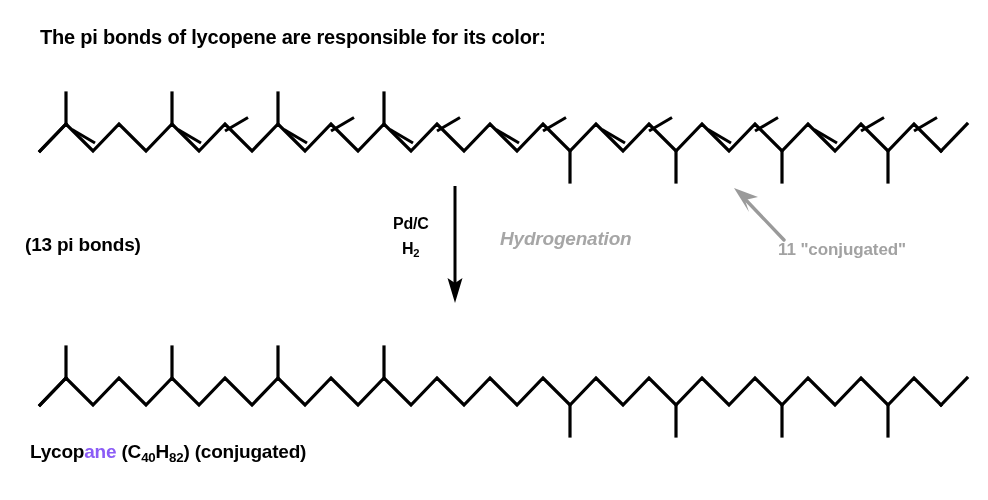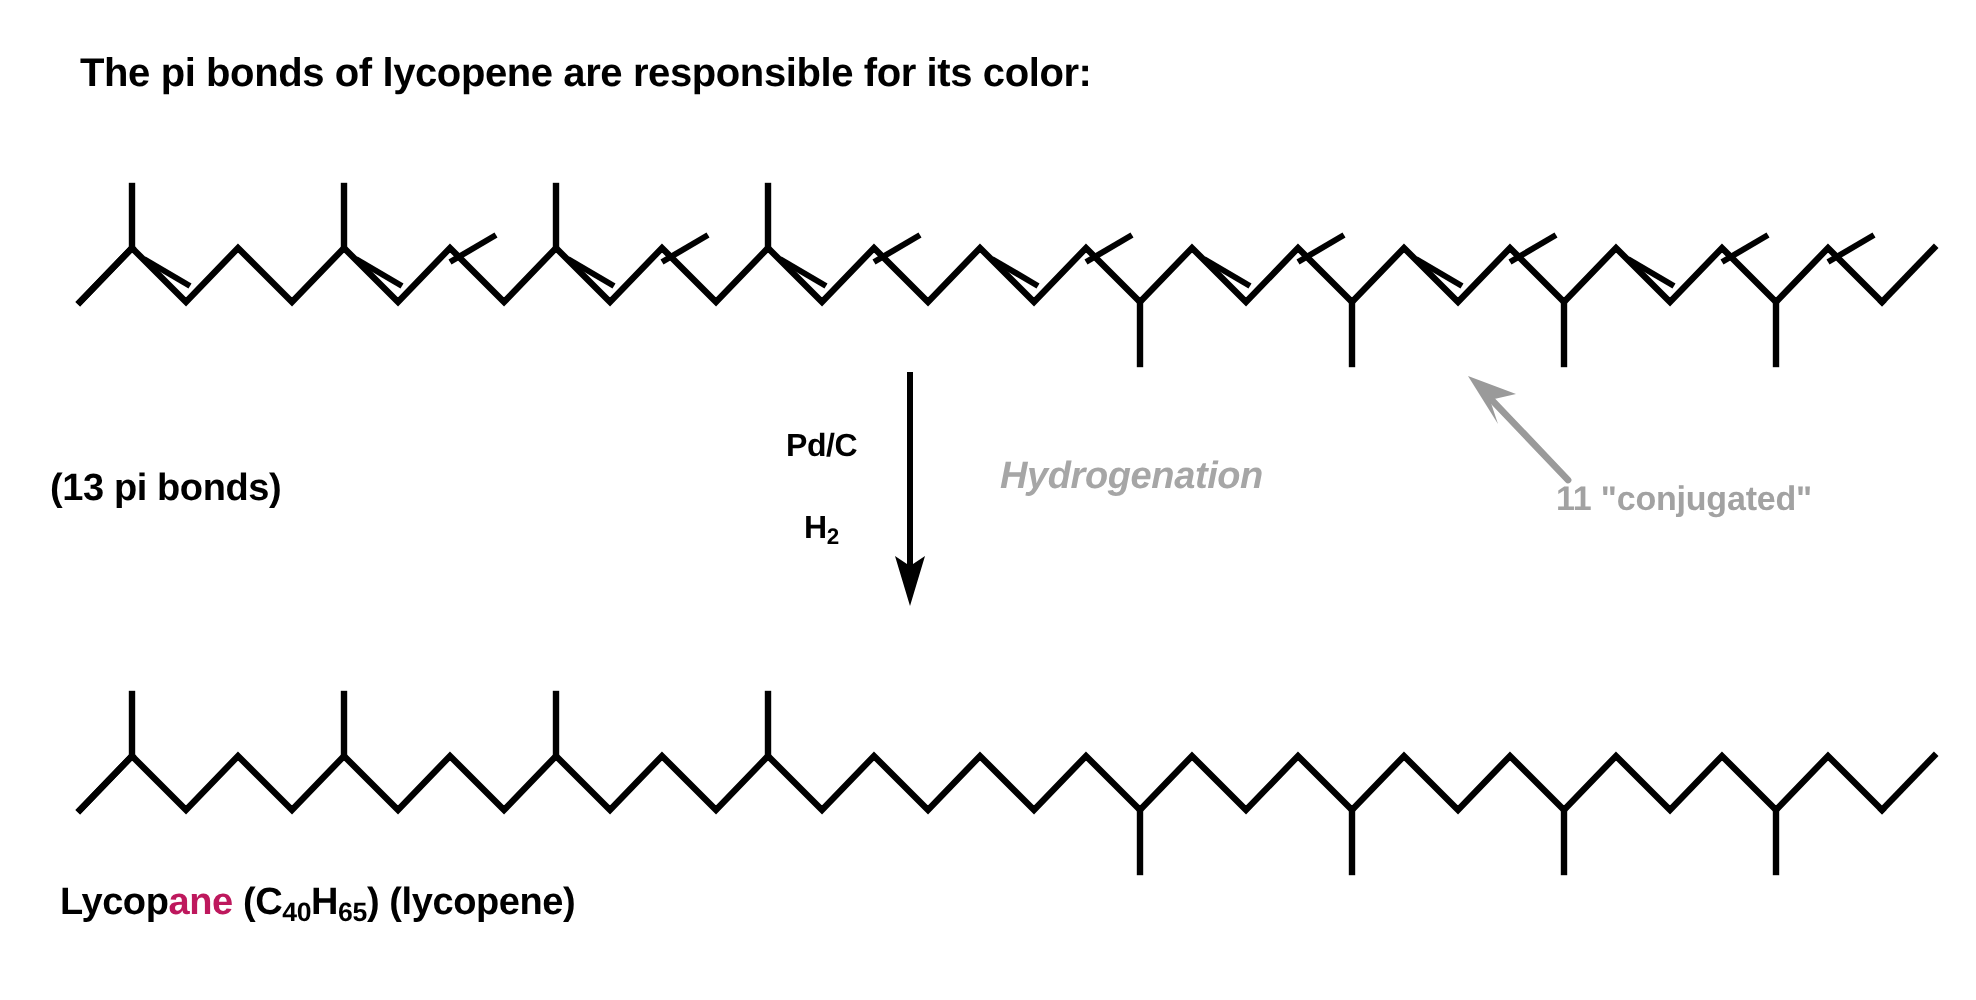--- a/index.html
+++ b/index.html
@@ -39,36 +39,36 @@
     font-size: 19px;
     font-weight: bold;
     white-space: nowrap;
     letter-spacing: -0.2px;
   }
   #lycopene-label { left: 20px; top: 190px; }
   #lycopene-pibonds { left: 25px; top: 234px; }
   #lycopane-label { left: 30px; top: 441px; }
 
   .accent-red { color: #fb0a0a; }
-  .accent-blue { color: #be185d; }
+  .accent-blue { color: #8b5cf6; }
 
   sub {
     font-size: 0.70em;
     vertical-align: -0.28em;
     line-height: 0;
   }
 
   .reagent {
     font-size: 16px;
     font-weight: bold;
     white-space: nowrap;
     letter-spacing: -0.2px;
   }
   #reagent-catalyst { left: 393px; top: 215px; }
-  #reagent-hydrogen { left: 402px; top: 256px; }
+  #reagent-hydrogen { left: 402px; top: 240px; }
 
   #reaction-arrow { left: 440px; top: 186px; }
 
   #hydrogenation-caption {
     left: 481px;
     top: 228px;
     font-size: 19px;
     font-weight: bold;
     font-style: italic;
     color: #a6a6a6;
@@ -179,16 +179,16 @@
         <line x1="384" y1="48" x2="384" y2="17"></line>
         <line x1="570" y1="75" x2="570" y2="106"></line>
         <line x1="676" y1="75" x2="676" y2="106"></line>
         <line x1="782" y1="75" x2="782" y2="106"></line>
         <line x1="888" y1="75" x2="888" y2="106"></line>
       </g>
     </svg>
   </div>
 
   <div class="abs label-line" id="lycopane-label">
-    <span>Lycop</span><span class="accent-blue">ane</span><span> (C</span><sub>40</sub><span>H</span><sub>65</sub><span>) (lycopene)</span>
+    <span>Lycop</span><span class="accent-blue">ane</span><span> (C</span><sub>40</sub><span>H</span><sub>82</sub><span>) (conjugated)</span>
   </div>
 
 </div>
 
 </body></html>

